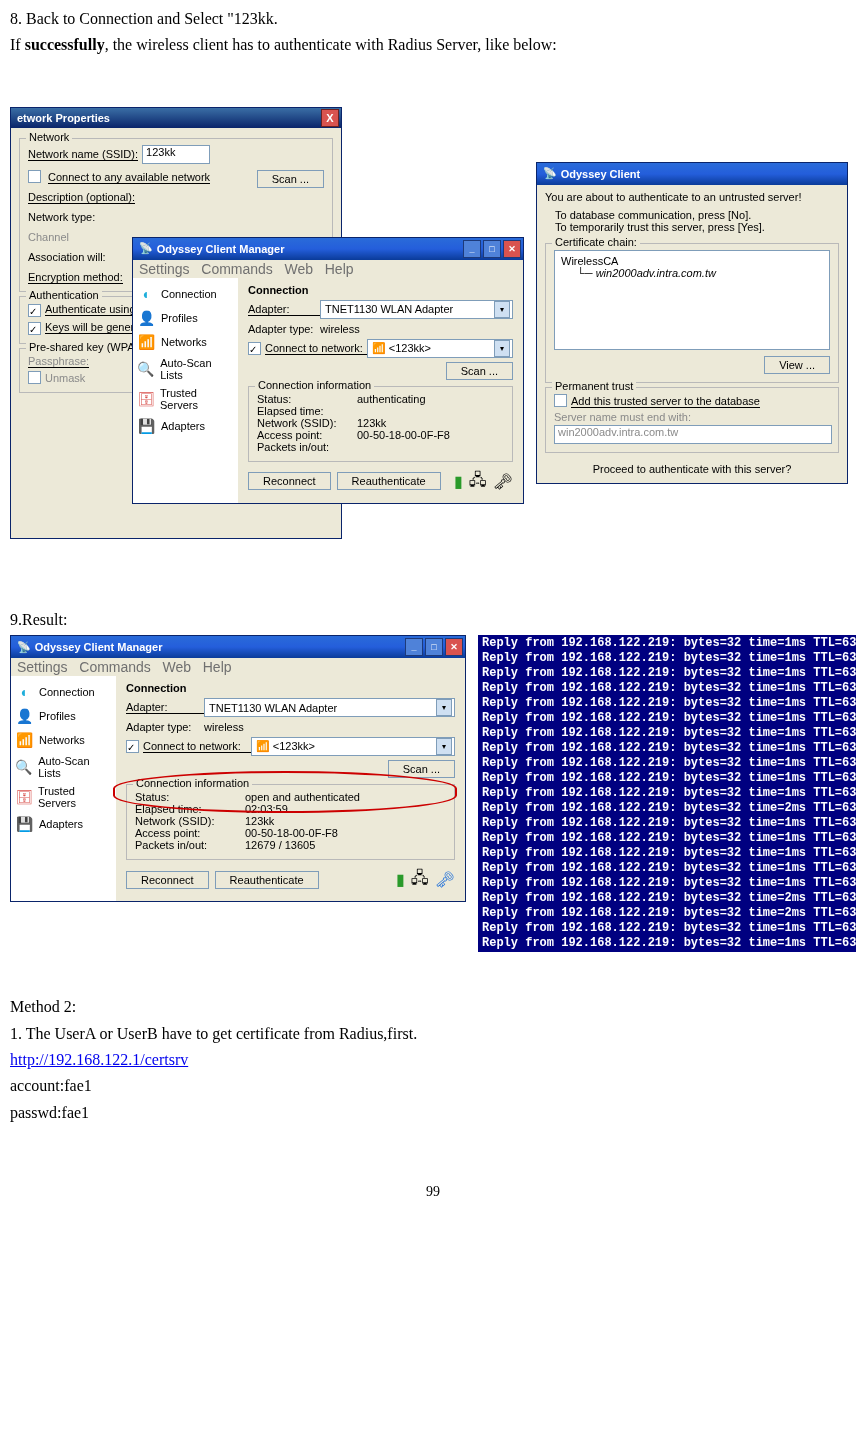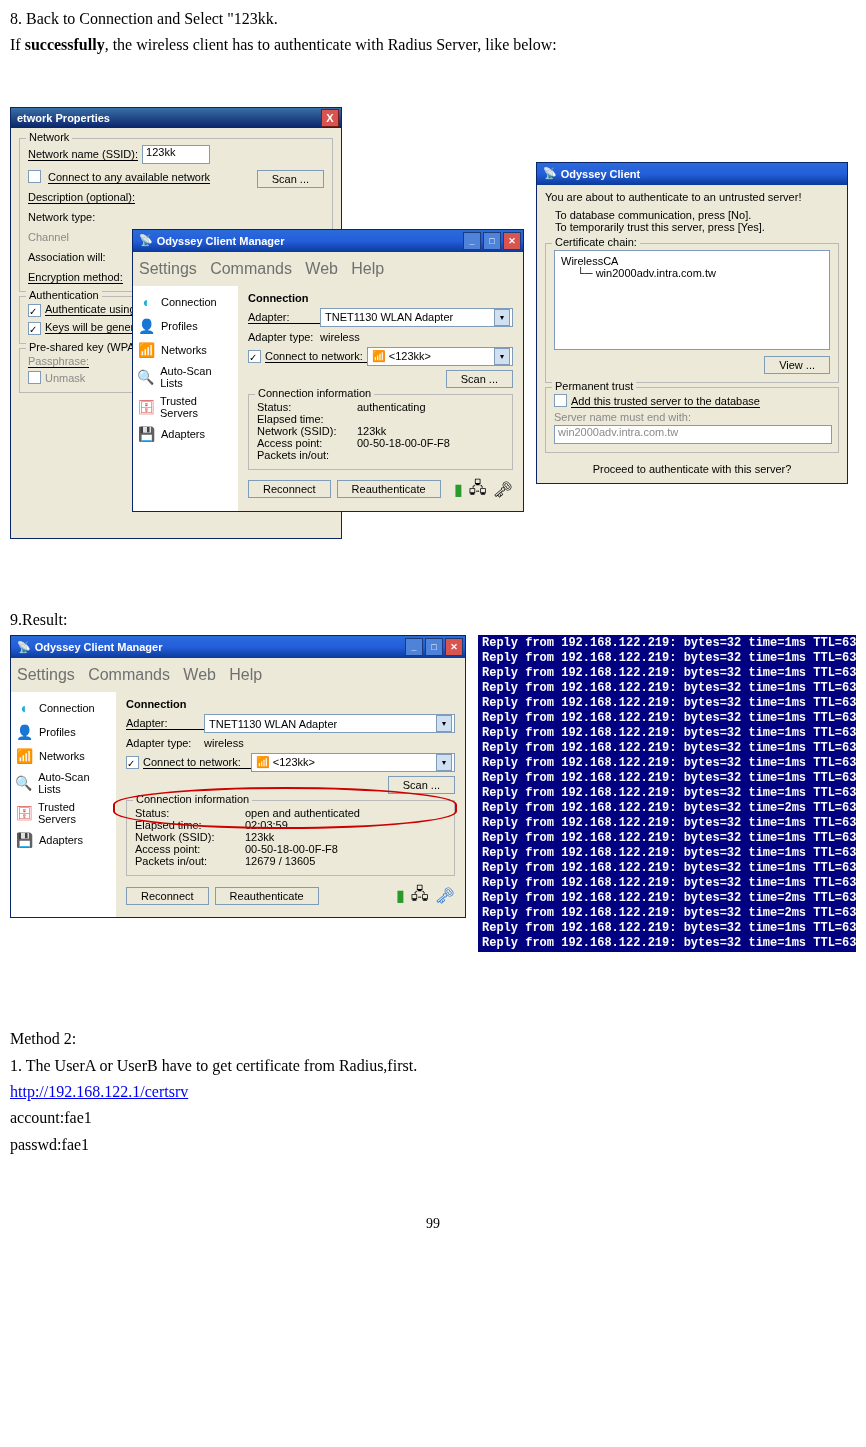--- a/index.html
+++ b/index.html
@@ -71,21 +71,21 @@
     border:1px solid #7f9db9;background:#ece9d8;
     padding:2px 14px;font-size:11px;display:inline-block;text-align:center;
   }
   .chk{width:11px;height:11px;border:1px solid #7f9db9;background:#fff;display:inline-block;margin-right:4px;vertical-align:-2px;}
   .chk.ck::after{content:"✓";font-size:10px;line-height:9px;}
   .sel{
     border:1px solid #7f9db9;background:#fff;height:17px;font-size:11px;
     display:inline-flex;align-items:center;justify-content:space-between;padding:0 2px 0 4px;
   }
   .sel .arr{width:14px;height:15px;background:#cfe0f2;border:1px solid #7f9db9;display:flex;align-items:center;justify-content:center;font-size:8px;}
-  .menu{background:#ece9d8;padding:8px 6px;font-size:16px;color:#707070;}
+  .menu{background:#ece9d8;padding:1px 6px;font-size:14px;color:#707070;}
   .side{
     width:105px;border-right:0;padding-top:4px;
   }
   .side-item{
     display:flex;align-items:center;gap:4px;
     padding:3px 4px;font-size:11px;
   }
   .side-item .ico{
     width:20px;height:18px;display:flex;align-items:center;justify-content:center;font-size:14px;
   }
@@ -265,21 +265,21 @@
           </span>
       </div>
       <div class="body-area">
         <div>You are about to authenticate to an untrusted server!</div>
         <div style="margin-top:6px;padding-left:10px;">To database communication, press [No].</div>
         <div style="padding-left:10px;">To temporarily trust this server, press [Yes].</div>
         <div class="fieldset" style="margin-top:10px;">
           <span class="legend">Certificate chain:</span>
           <div class="treebox">
             <div>WirelessCA</div>
-            <div style="padding-left:16px;">└─ <span>win2000adv.intra.com.tw</span></div>
+            <div style="padding-left:16px;font-style:italic;">└─ <span>win2000adv.intra.com.tw</span></div>
           </div>
           <div style="text-align:right;margin-top:6px;"><span class="btn">View ...</span></div>
         </div>
         <div class="fieldset">
           <span class="legend">Permanent trust</span>
           <div><span class="chk"></span><span class="under">Add this trusted server to the database</span></div>
           <div style="margin-top:4px;"><span class="grayed">Server name must end with:</span></div>
           <div class="inp grayed" style="width:270px;margin-top:2px;">win2000adv.intra.com.tw</div>
         </div>
         <div style="text-align:center;margin-top:10px;">Proceed to authenticate with this server?</div>
@@ -415,19 +415,19 @@
 Reply from 192.168.122.219: bytes=32 time=1ms TTL=63
 Reply from 192.168.122.219: bytes=32 time=1ms TTL=63
 Reply from 192.168.122.219: bytes=32 time=2ms TTL=63
 Reply from 192.168.122.219: bytes=32 time=2ms TTL=63
 Reply from 192.168.122.219: bytes=32 time=1ms TTL=63
 Reply from 192.168.122.219: bytes=32 time=1ms TTL=63</div>
 
   </div>
 </div>
 
-<div class="para section-h" style="margin-top:76px;">Method 2:</div>
+<div class="para section-h" style="margin-top:44px;">Method 2:</div>
 <div class="para">1. The UserA or UserB have to get certificate from Radius,first.</div>
 <div class="para"><a class="link">http://192.168.122.1/certsrv</a></div>
 <div class="para">account:fae1</div>
 <div class="para">passwd:fae1</div>
 
 <div class="pagenum">99</div>
 
 </body></html>

